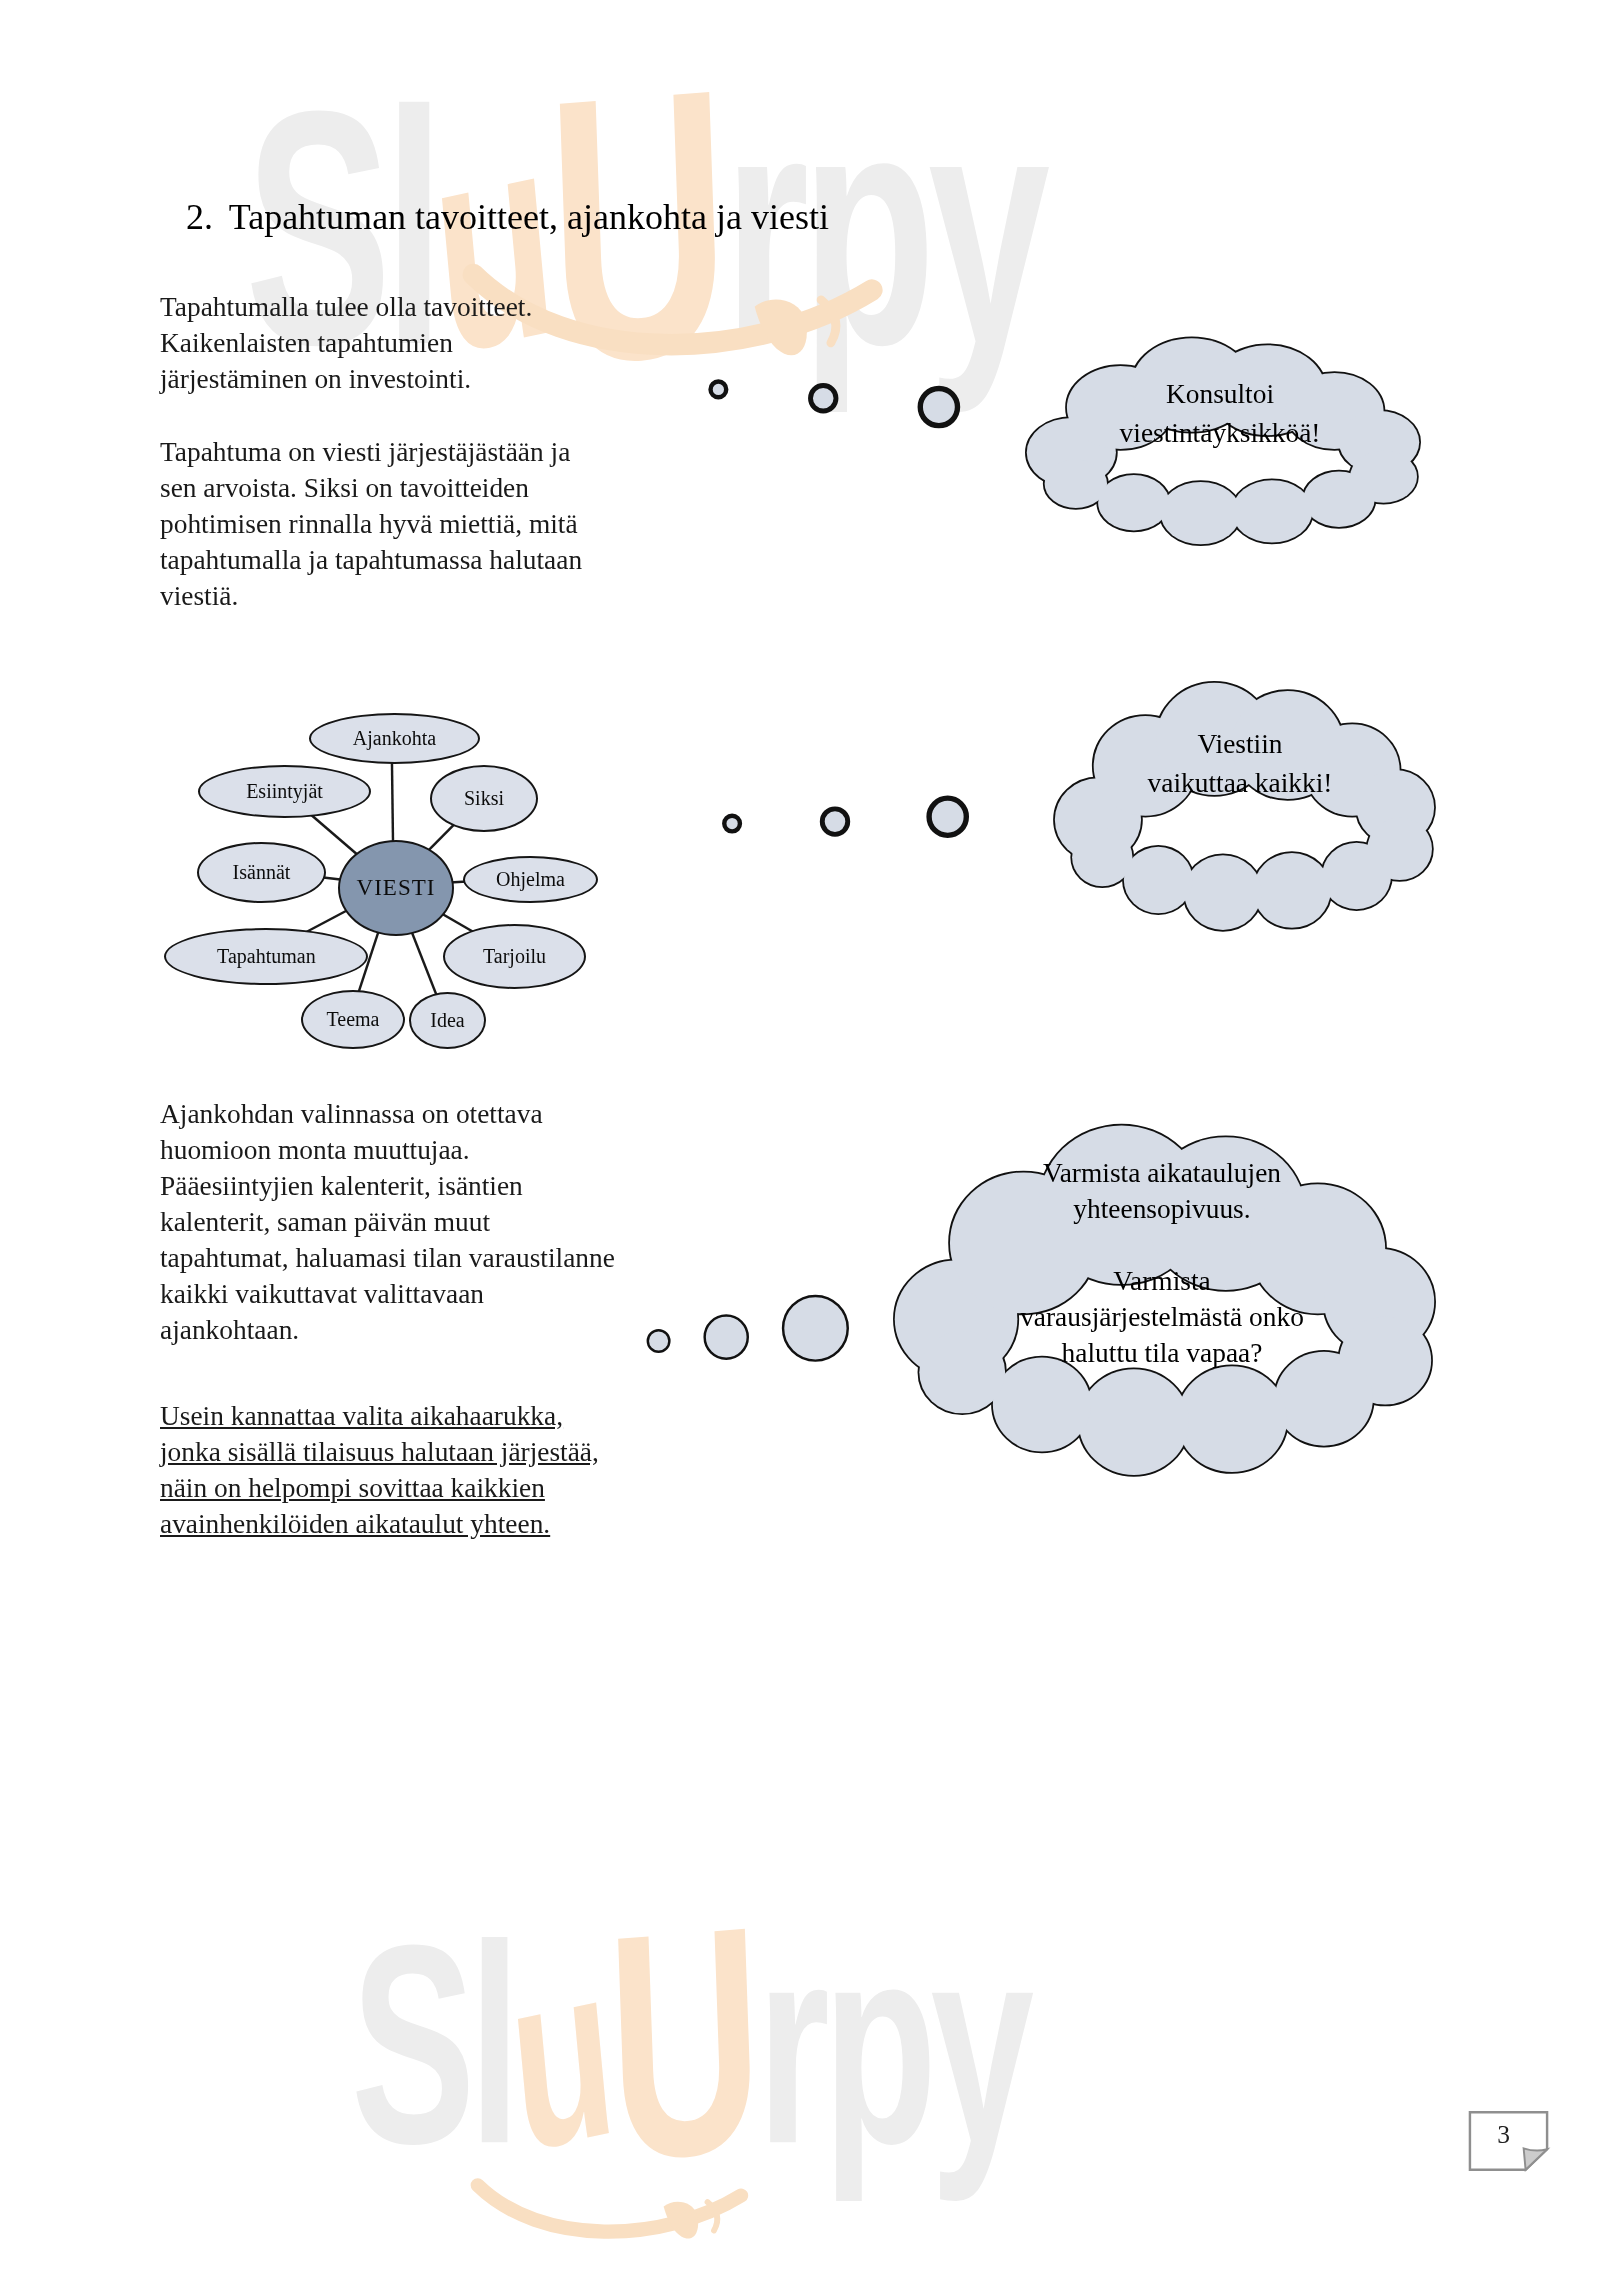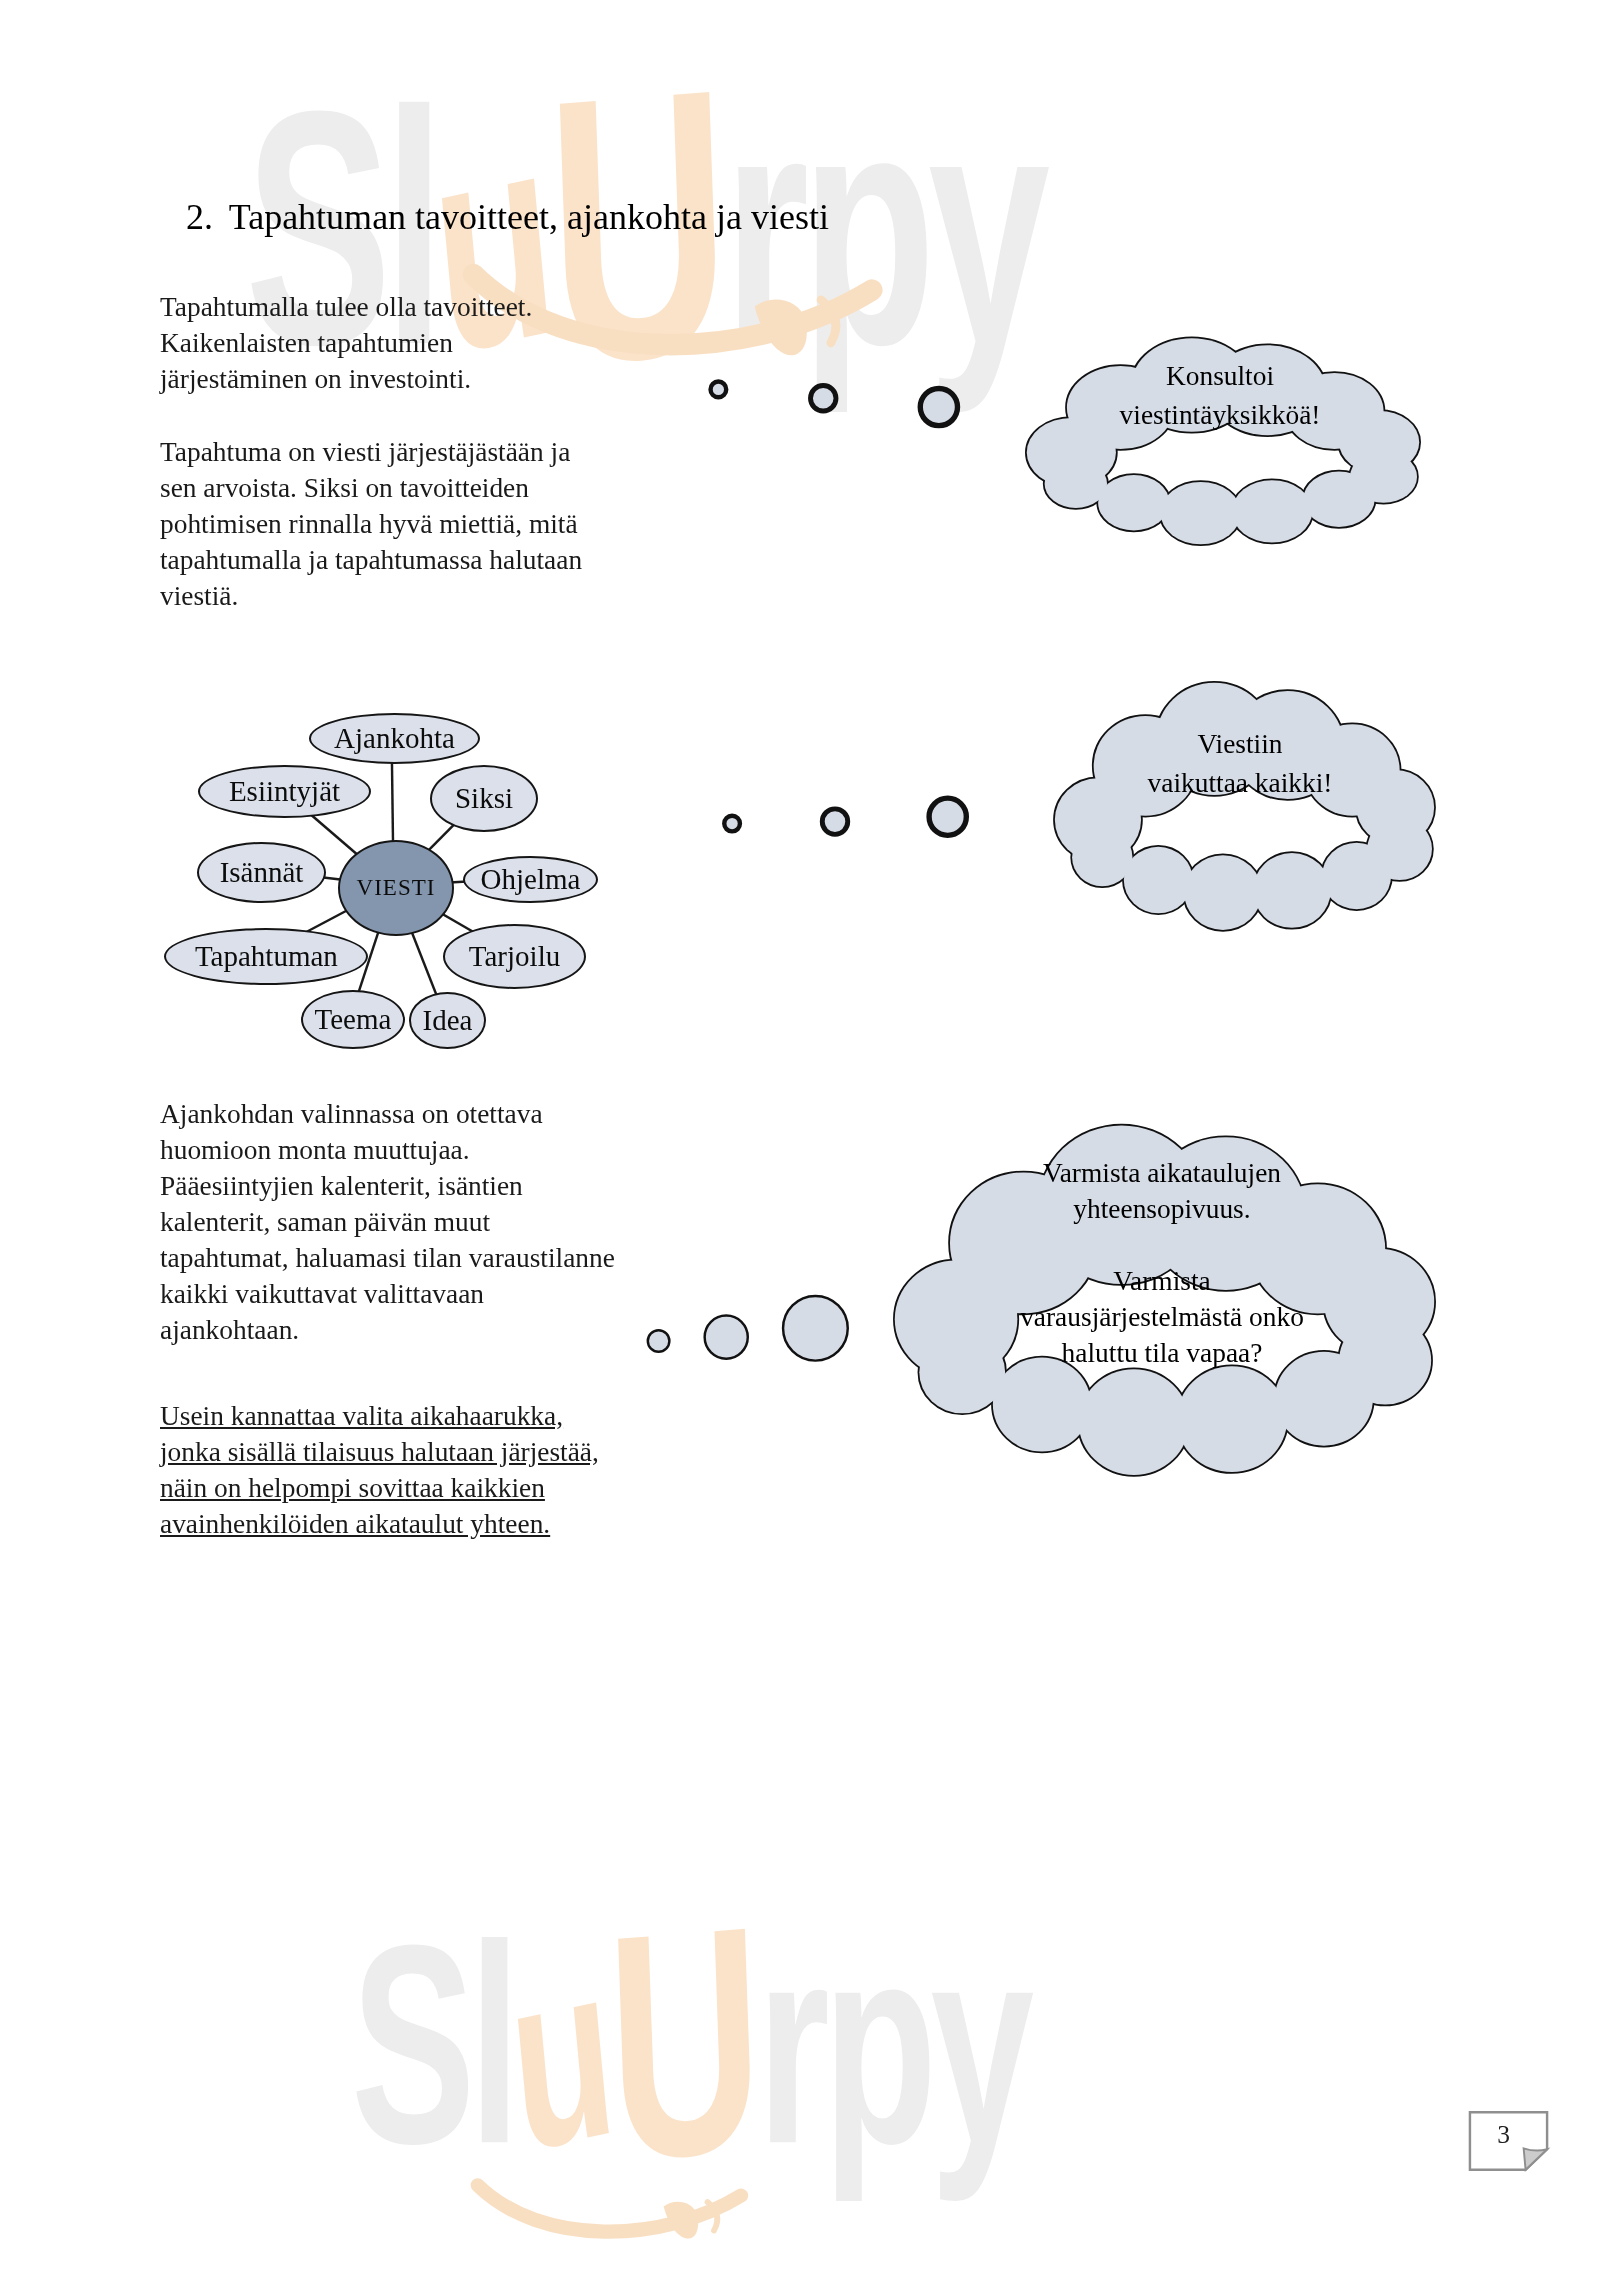--- a/index.html
+++ b/index.html
@@ -22,33 +22,33 @@
   .para{font-size:27.4px;line-height:36px;white-space:pre-line;width:549px;}
   .p1{top:289px;left:160px;}
   .p2{top:434px;left:160px;}
   .p3{top:1096px;left:160px;}
   .p4{top:1398px;left:160px;text-decoration:underline;}
   
   svg.cloud{position:absolute;z-index:1;overflow:visible;}
   svg.cloud g.cs circle{fill:none;stroke:#111;stroke-width:3.5;vector-effect:non-scaling-stroke;}
   svg.cloud g.cf circle{fill:var(--cloud_fill);}
   .cloud-text{position:absolute;z-index:2;text-align:center;font-size:27.4px;line-height:39px;white-space:pre-line;color:#000;}
-  .ct1{left:1024px;top:357px;width:392px;}
+  .ct1{left:1024px;top:375px;width:392px;}
   .ct2{left:1054px;top:725px;width:372px;}
   .ct3{left:912px;top:1155px;width:500px;line-height:36px;}
   
   .decor{position:absolute;left:0;top:0;z-index:1;pointer-events:none;}
   .decor circle{fill:var(--cloud_fill);stroke:#111;}
   
   .mindmap{position:absolute;left:137px;top:676px;width:568px;height:392px;z-index:2;}
   .mlines{position:absolute;left:0;top:0;}
   .mlines line{stroke:#1a1a1a;stroke-width:2.5;}
   .mnode{position:absolute;border:2.5px solid #151515;border-radius:50%;
          background:var(--node_fill);display:flex;align-items:center;justify-content:center;
-         font-size:29px;color:#0c0c0c;}
+         font-size:20px;color:#0c0c0c;}
   .mcenter{background:var(--center_fill);font-size:23px;letter-spacing:1px;}
   
   .pagenum{position:absolute;left:1467px;top:2109px;width:84px;height:65px;z-index:2;}
   .pagenum .pn-label{position:absolute;left:0;top:10.8px;width:73px;text-align:center;font-size:25.5px;color:#222;}
 </style>
 </head>
 <body>
 
 <div class="wm" style="left:245px;top:51px;transform:scale(0.66,1);">
   <span class="wm-gray">Sl</span><span class="wm-u1">u</span><span class="wm-u2">U</span><span class="wm-gray">rpy</span>

